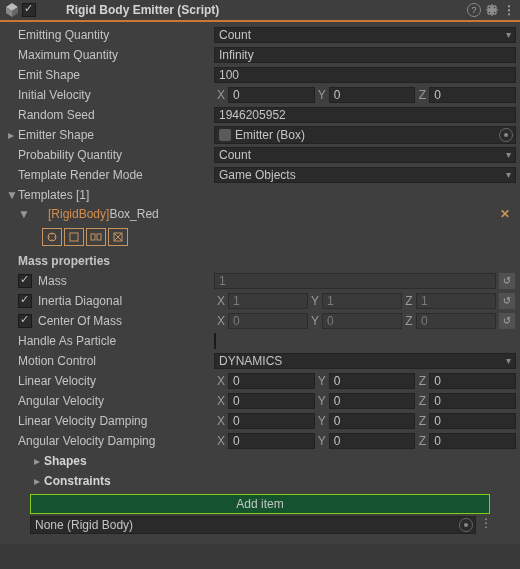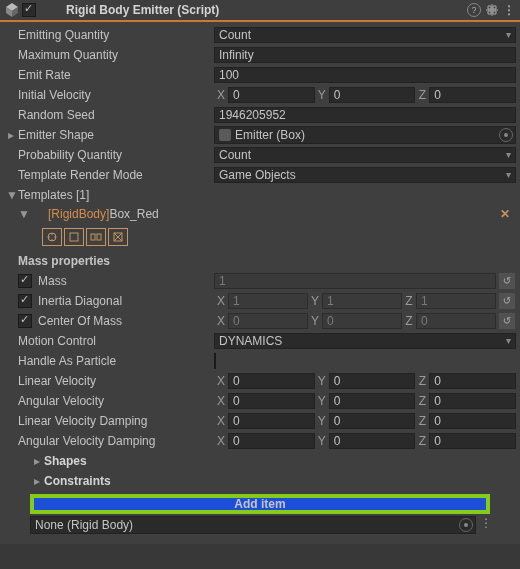--- a/index.html
+++ b/index.html
@@ -35,21 +35,21 @@
   .highlight-row .label { flex:0 0 196px; padding-left: 24px; }
   .highlight-row .text-field { flex:1; background:#2a2a2a;}
   .tool-icons { display:flex; gap:2px; padding:4px 0 4px 38px; }
   .tool-btn { width:20px; height:18px; border:1px solid #c7935e; display:flex; align-items:center; justify-content:center; color:#c7935e; font-size:10px;}
   .checkbox-row { display:flex; align-items:center; height:19px; }
   .chk-box { width:14px; height:14px; background:#2a2a2a; border:1px solid #1a1a1a; position:relative; margin-right:6px;}
   .chk-box.checked::after { content:"✓"; position:absolute; top:-2px; left:1px; color:#c4c4c4; font-size:11px;}
   .reset-btn { width:18px; height:18px; background:#515151; border:1px solid #404040; margin-left:2px; display:flex; align-items:center; justify-content:center; color:#aaa; font-size:10px;}
   .disabled-field { background:#3a3a3a; color:#7a7a7a; border:1px solid #2c2c2c;}
   .bold-label { font-weight:bold; color:#d4d4d4;}
-  .additem { background:#1d4ed8; height:20px; display:flex; align-items:center; justify-content:center; margin: 4px 26px 2px 26px; border:4px solid #84cc16; font-weight:bold; color:#c4c4c4;}
+  .additem { background:#14532d; height:20px; display:flex; align-items:center; justify-content:center; margin: 4px 26px 2px 26px; border:1px solid #84cc16; font-weight:normal; color:#c4c4c4;}
   .bottom-ref { display:flex; align-items:flex-start; margin: 0 26px 6px 26px; gap:4px;}
   .bottom-ref .objref { flex:1;}
   .dots { width:10px; color:#aaa; text-align:center;}
   svg { display:block;}
 </style>
 </head>
 <body>
 
 <div class="component">
 
@@ -82,21 +82,21 @@
           <span>Count</span>
         </div>
     </div>
     <div class="row">
       <div class="label">Maximum Quantity</div>
       <div class="text-field">
           <span>Infinity</span>
         </div>
     </div>
     <div class="row">
-      <div class="label">Emit Rate</div>
+      <div class="label">Emit Shape</div>
       <div class="text-field">
           <span>100</span>
         </div>
     </div>
     <div class="row">
       <div class="label">Initial Velocity</div>
       <div class="axis-group">
         <div class="axis-label">X</div>
         <div class="num-field">
             <span>0</span>
@@ -234,28 +234,28 @@
           </div>
         <div class="axis-label">Z</div>
         <div class="num-field disabled-field">
             <span>0</span>
           </div>
       </div>
       <div class="reset-btn">↺</div>
     </div>
 
     <div class="row">
+      <div class="label indent-sub">Handle As Particle</div>
+      <div style="flex:1"><span class="chk-box"></span></div>
+    </div>
+    <div class="row">
       <div class="label indent-sub">Motion Control</div>
       <div class="dropdown">
           <span>DYNAMICS</span>
         </div>
-    </div>
-    <div class="row">
-      <div class="label indent-sub">Handle As Particle</div>
-      <div style="flex:1"><span class="chk-box"></span></div>
     </div>
 
     <div class="row">
       <div class="label indent-sub">Linear Velocity</div>
       <div class="axis-group">
         <div class="axis-label">X</div>
           <div class="num-field">
             <span>0</span>
           </div>
         <div class="axis-label">Y</div>

